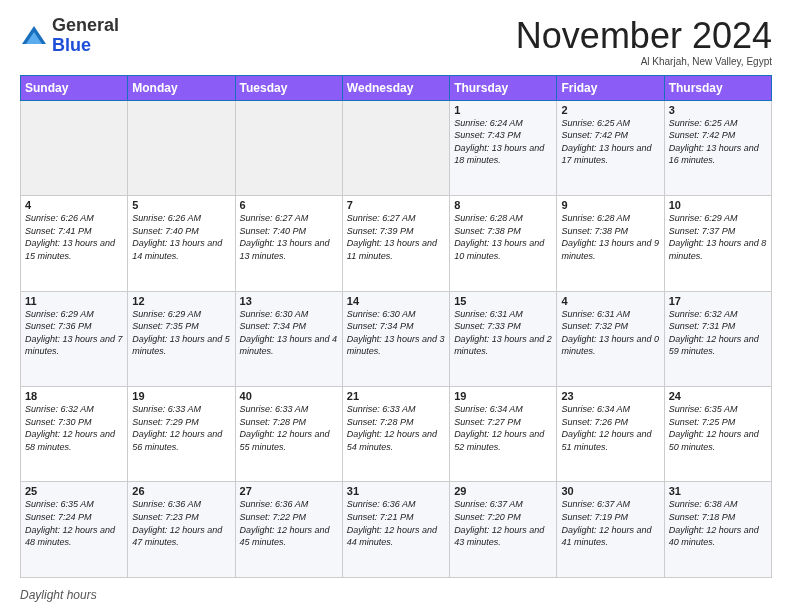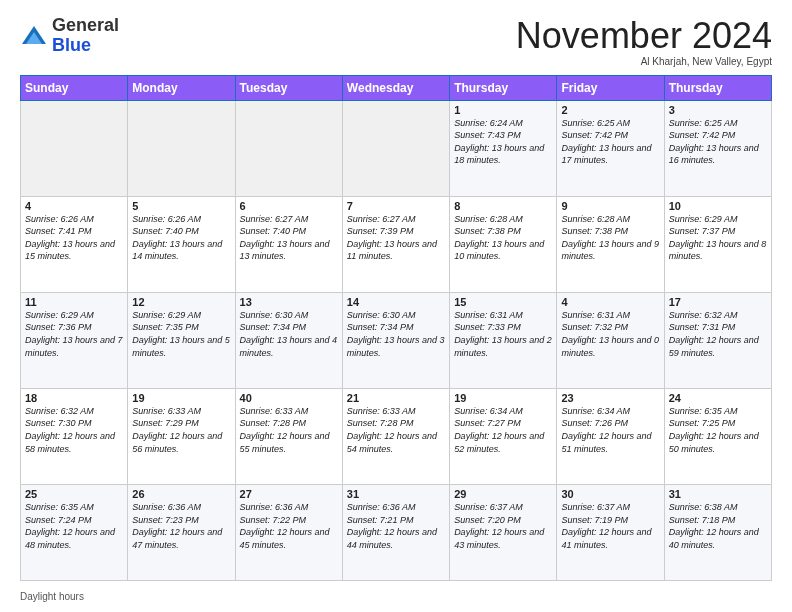--- a/index.html
+++ b/index.html
@@ -91,24 +91,25 @@
       display: block;
       margin-bottom: 1px;
     }
     .cell-text {
       font-size: 9px;
       line-height: 1.4;
       color: #222;
       font-style: italic;
     }
     .footer-note {
-      font-size: 10px;
+      font-size: 12px;
       color: #555;
       margin-top: 10px;
       text-align: left;
+      font-style: italic;
     }
   </style>
 </head>
 <body>
 
 <div class="page">
   <div class="header-row">
     <div class="logo">
       <svg class="logo-icon" viewBox="0 0 28 28">
         <polygon points="14,4 26,22 2,22" fill="#1a6fbc"></polygon>

